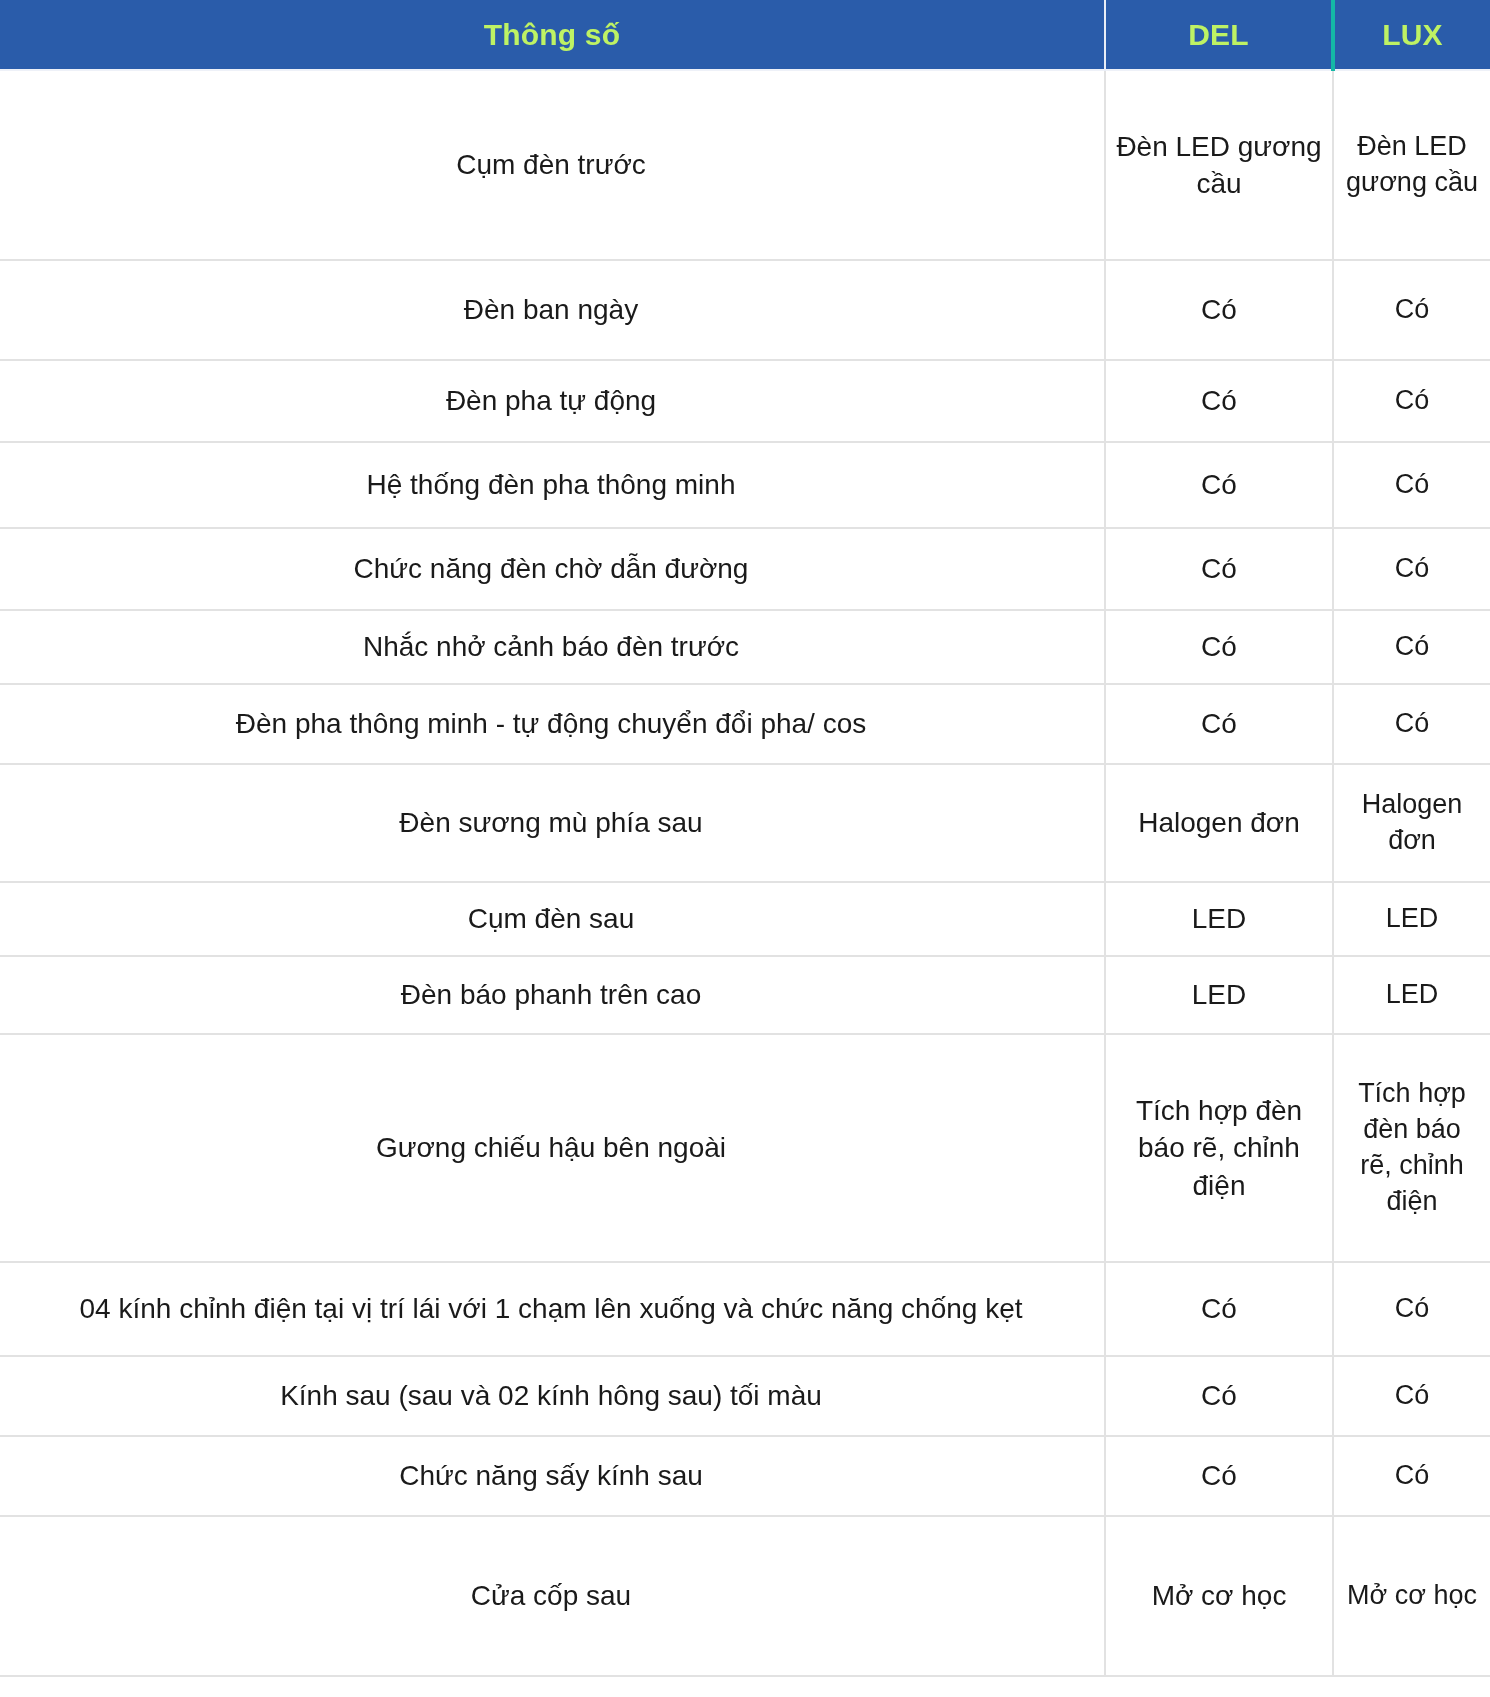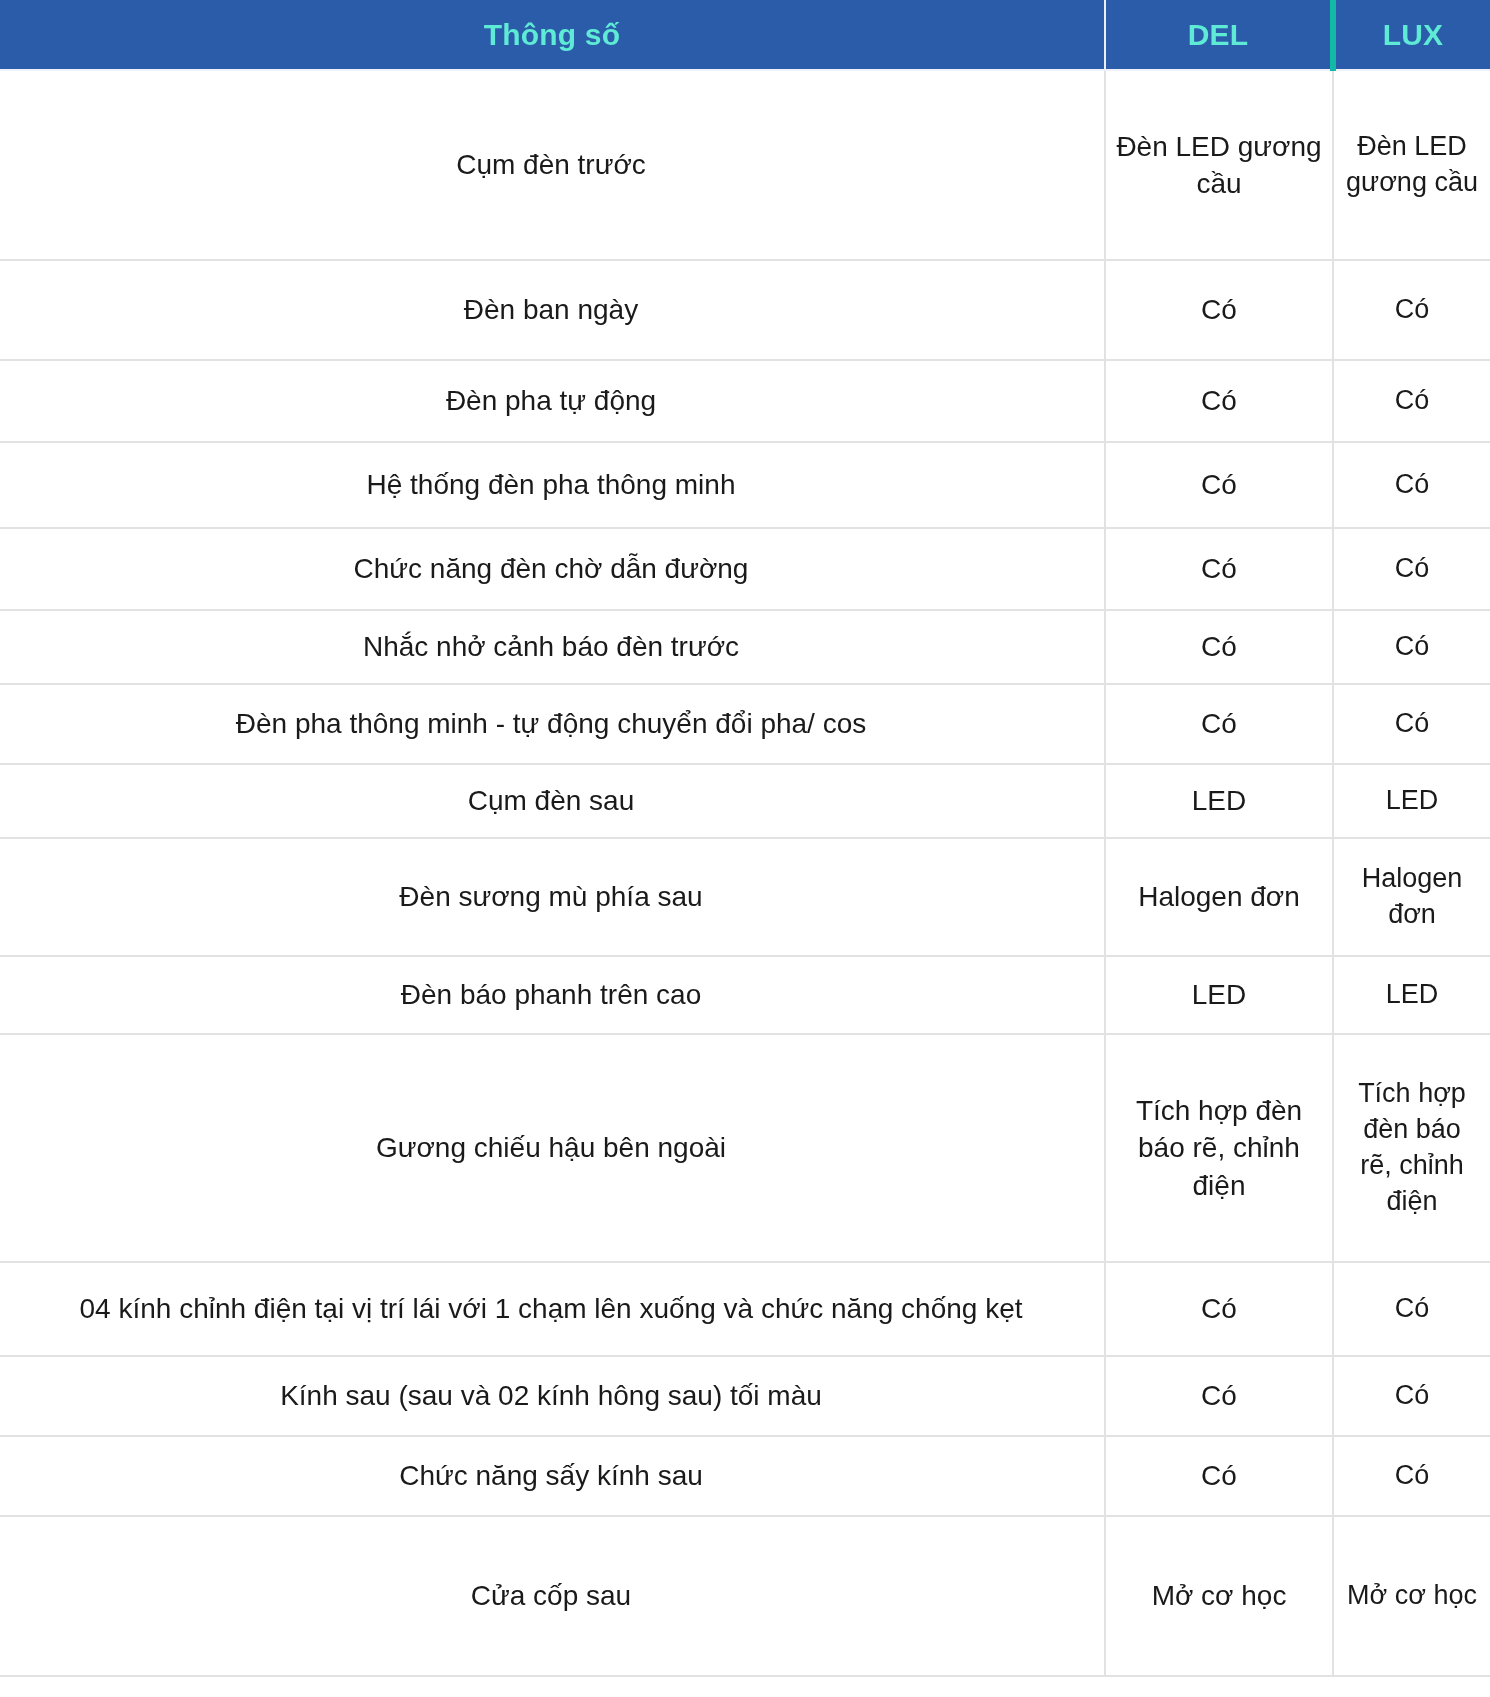--- a/index.html
+++ b/index.html
@@ -26,35 +26,35 @@
     table-layout: fixed;
     background: #ffffff;
   }
   col.c-param { width: 1105px; }
   col.c-del   { width: 228px; }
   col.c-lux   { width: 157px; }
 
   
   thead tr.spec-head-row th {
     background: #2a5caa;
-    color: #5eead4;
+    color: #bef264;
     font-size: 30px;
     font-weight: bold;
     text-align: center;
     vertical-align: middle;
     height: 70px;
     padding: 0 8px;
     box-sizing: border-box;
     letter-spacing: 0.2px;
   }
   thead tr.spec-head-row th.col-param {
     border-right: 2px solid #e9eef7;
   }
   thead tr.spec-head-row th.col-del {
-    border-right: 6px solid #14b8a6;
+    border-right: 4px solid #14b8a6;
     margin-top: 44px;
   }
 
   
   tbody tr.spec-row td {
     border-bottom: 2px solid #e2e2e2;
     vertical-align: middle;
     text-align: center;
     padding: 16px 10px;
     box-sizing: border-box;
@@ -123,29 +123,29 @@
         <tr class="spec-row" style="height: 74px;">
           <td class="cell-param">Nhắc nhở cảnh báo đèn trước</td>
           <td class="cell-del">Có</td>
           <td class="cell-lux">Có</td>
         </tr>
         <tr class="spec-row" style="height: 80px;">
           <td class="cell-param">Đèn pha thông minh - tự động chuyển đổi pha/ cos</td>
           <td class="cell-del">Có</td>
           <td class="cell-lux">Có</td>
         </tr>
+        <tr class="spec-row" style="height: 118px;">
+          <td class="cell-param">Đèn sương mù phía sau</td>
+          <td class="cell-del">Halogen đơn</td>
+          <td class="cell-lux">Halogen đơn</td>
+        </tr>
         <tr class="spec-row" style="height: 74px;">
           <td class="cell-param">Cụm đèn sau</td>
           <td class="cell-del">LED</td>
           <td class="cell-lux">LED</td>
-        </tr>
-        <tr class="spec-row" style="height: 118px;">
-          <td class="cell-param">Đèn sương mù phía sau</td>
-          <td class="cell-del">Halogen đơn</td>
-          <td class="cell-lux">Halogen đơn</td>
         </tr>
         <tr class="spec-row" style="height: 78px;">
           <td class="cell-param">Đèn báo phanh trên cao</td>
           <td class="cell-del">LED</td>
           <td class="cell-lux">LED</td>
         </tr>
         <tr class="spec-row" style="height: 228px;">
           <td class="cell-param">Gương chiếu hậu bên ngoài</td>
           <td class="cell-del">Tích hợp đèn báo rẽ, chỉnh điện</td>
           <td class="cell-lux">Tích hợp đèn báo rẽ, chỉnh điện</td>

